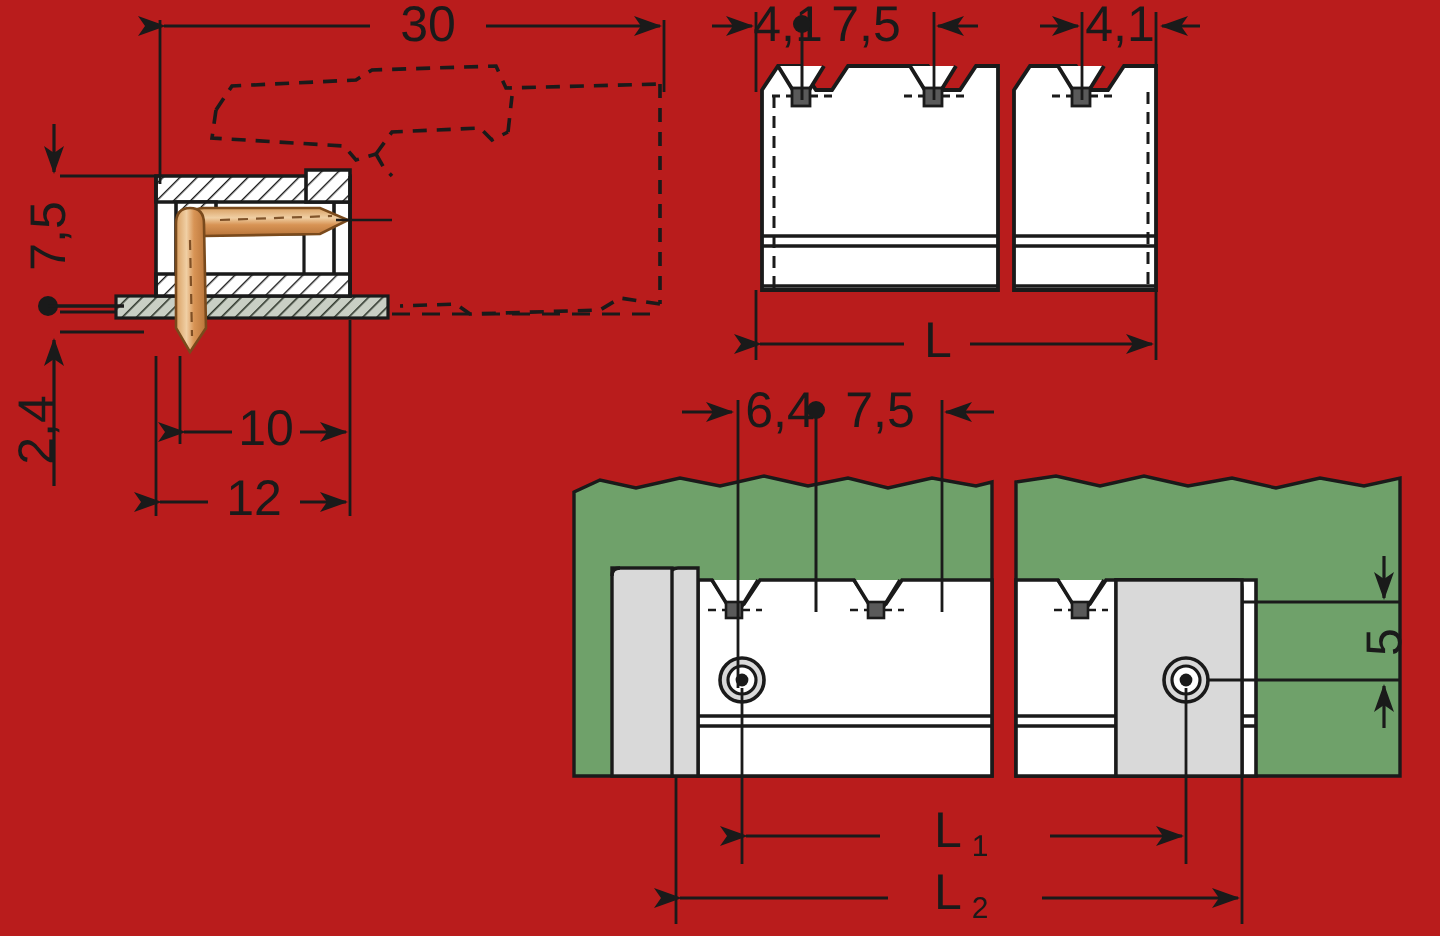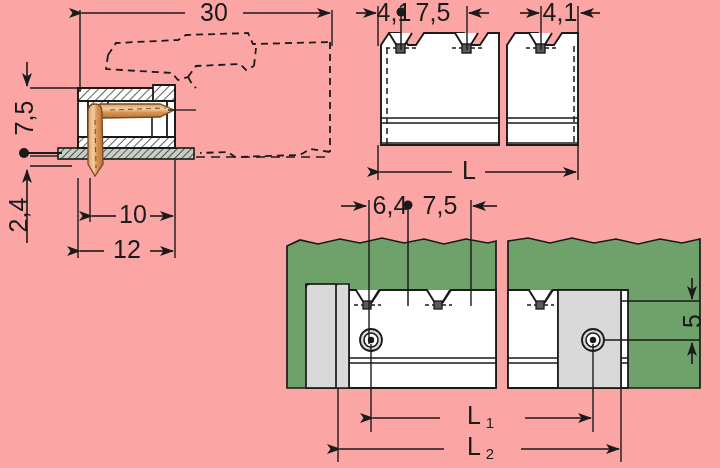--- a/index.html
+++ b/index.html
@@ -10,21 +10,21 @@
   body {
     width: 720px;
     height: 468px;
     font-family: "Liberation Sans", sans-serif;
     overflow: hidden;
   }
   #drawing-root {
     position: relative;
     width: 720px;
     height: 468px;
-    background: #fca5a5;
+    background: #b91c1c;
   }
   svg.sheet {
     position: absolute;
     top: 0;
     left: 0;
     width: 720px;
     height: 468px;
     display: block;
   }
   .dim-text {

